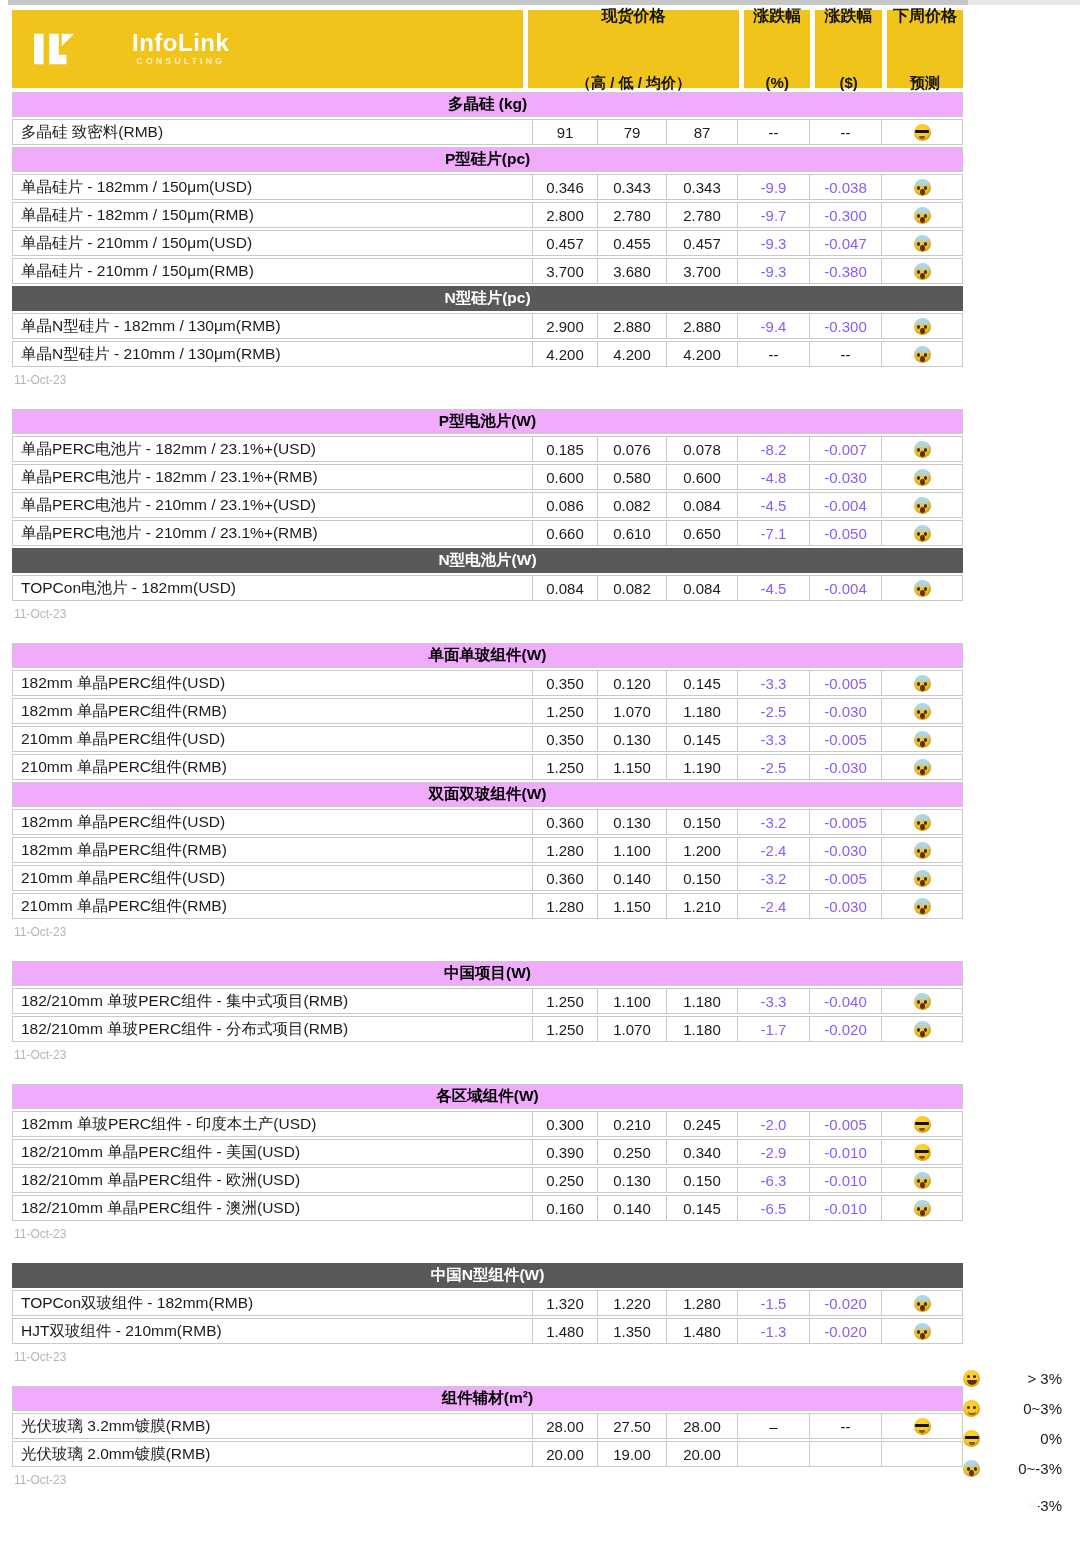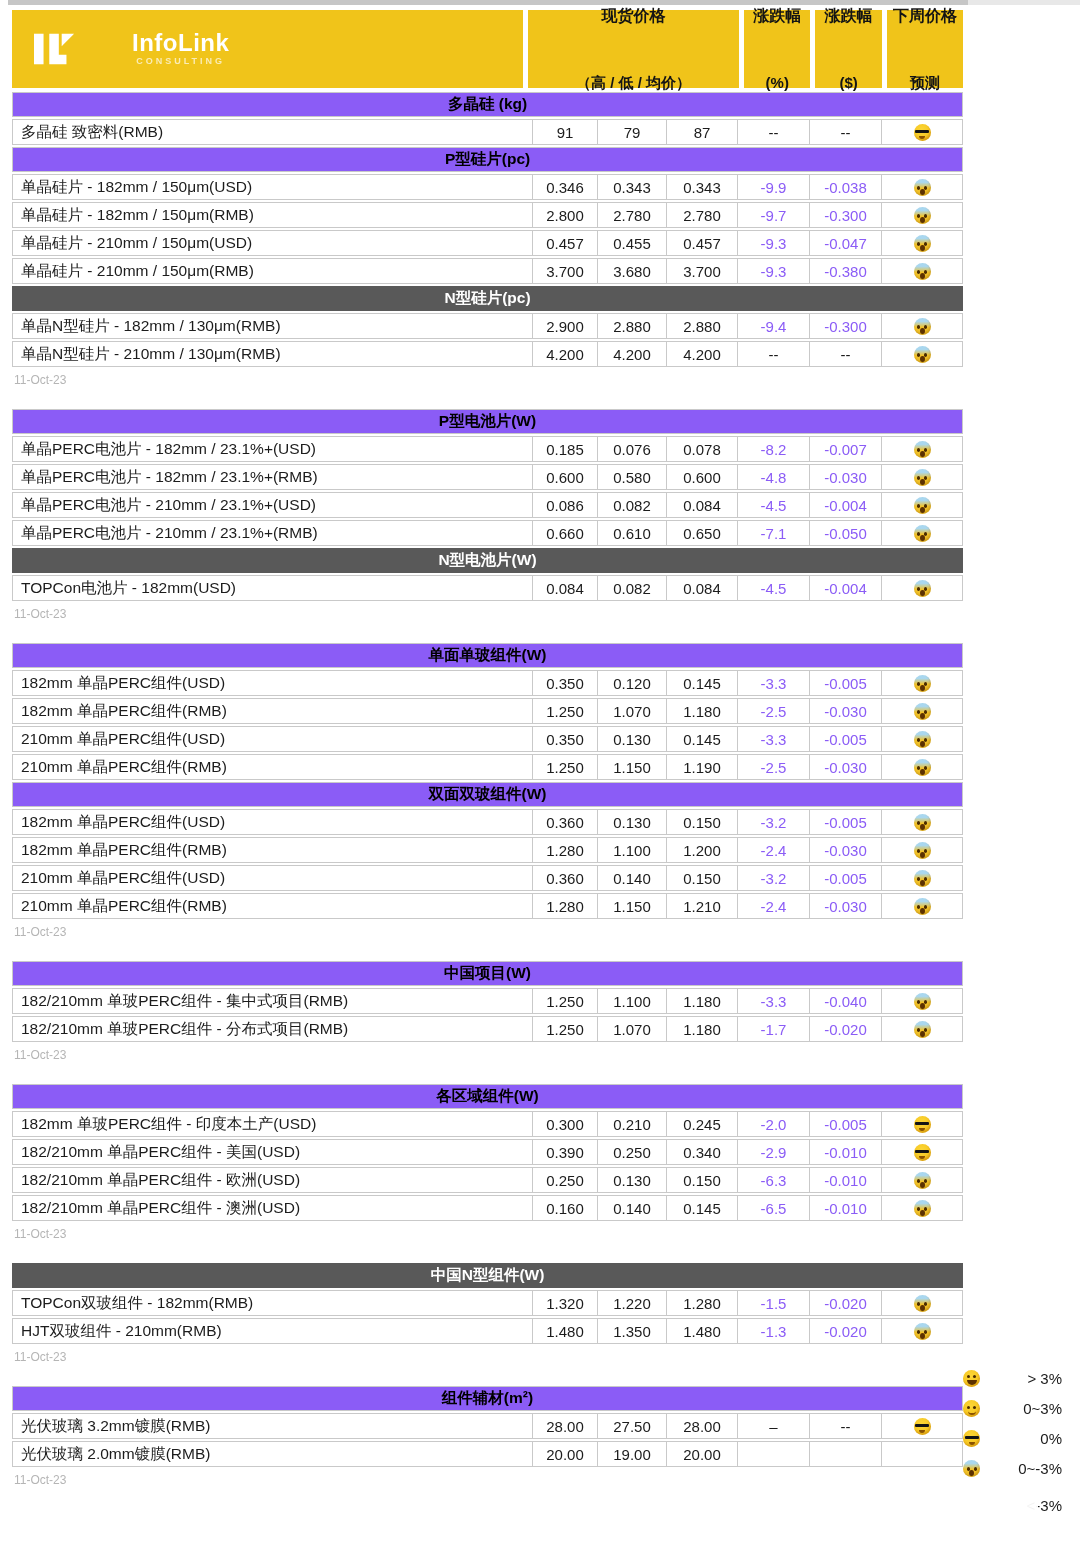--- a/index.html
+++ b/index.html
@@ -28,21 +28,21 @@
   .note{box-sizing:border-box;height:30px;border:1px solid #c9c9c9;border-top:none;display:flex;align-items:center;justify-content:center;
         font-weight:bold;font-size:15.5px;color:#111;}
 
   
   #groups{margin-top:2px;}
   .group{margin-bottom:20px;}
   table.ptable{width:951px;table-layout:fixed;border-collapse:separate;border-spacing:0 2px;}
   td{box-sizing:border-box;height:26px;background:#fff;border-top:1px solid #c9c9c9;border-bottom:1px solid #c9c9c9;border-right:1px solid #c9c9c9;color:#1c1c1c;}
   td:first-child{border-left:1px solid #c9c9c9;}
   td.section-title{height:24px;text-align:center;font-weight:bold;font-size:15.5px;}
-  tr.light td.section-title{background:#8b5cf6;border:1px solid #c9c9c9;color:#000;}
+  tr.light td.section-title{background:#f0abfc;border:1px solid #c9c9c9;color:#000;}
   tr.dark td.section-title{background:#595959;border:1px solid #595959;color:#fff;}
   td.name{font-size:15.5px;padding-left:8px;text-align:left;}
   td.num{text-align:center;font-size:15px;}
   td.fc{text-align:center;}
   .neg{color:#8b5cf6;}
   .date{font-size:12px;color:#b5b5b5;margin:4px 0 0 2px;height:14px;}
 
   
   .emj{position:relative;display:inline-block;width:17px;height:17px;border-radius:50%;vertical-align:middle;
        background:radial-gradient(circle at 45% 35%,#fcd637,#f2bd15);box-shadow:inset -1px -2px 2px rgba(180,110,0,.4);}

